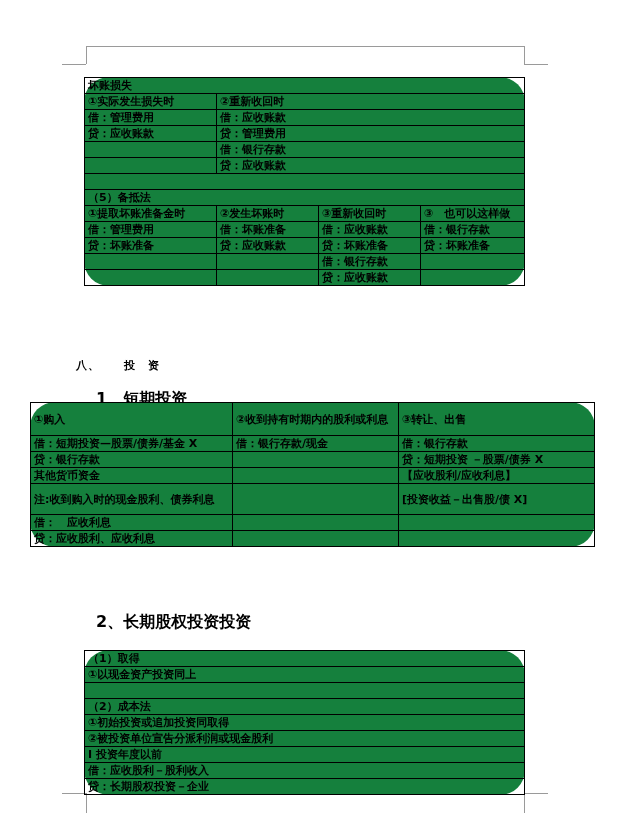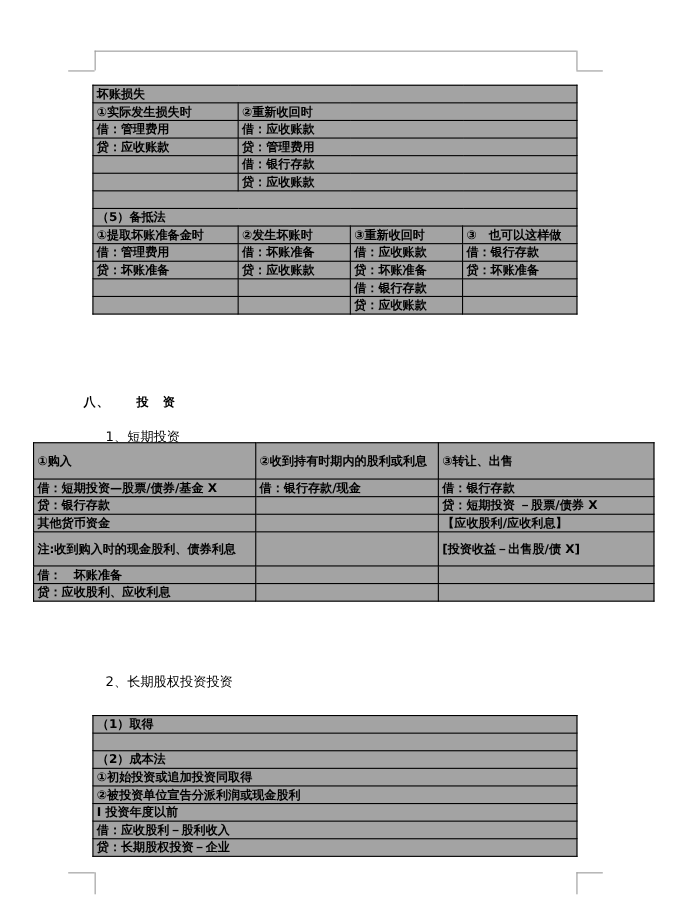--- a/index.html
+++ b/index.html
@@ -19,21 +19,22 @@
   }
 
   .hmark { position: absolute; height: 0; border-top: 1px solid #9a9a9a; }
   .vmark { position: absolute; width: 0; border-left: 1px solid #9a9a9a; }
 
   
   table.doc {
     position: absolute;
     border-collapse: collapse;
     table-layout: fixed;
-    background: #a3a3a3;
+    background: #15803d;
+    border-radius: 25px;
   }
   table.doc td {
     border: 1px solid #000000;
     padding: 0 3px;
     font-size: 11px;
     line-height: 15px;
     height: 15px;
     vertical-align: middle;
     white-space: nowrap;
     overflow: visible;
@@ -51,22 +52,22 @@
   
   .heading {
     position: absolute;
     font-size: 11px;
     font-weight: bold;
     color: #000000;
     white-space: pre;
   }
   .subheading {
     position: absolute;
-    font-size: 12px;
-    font-weight: normal;
+    font-size: 16px;
+    font-weight: bold;
     color: #000000;
     white-space: pre;
   }
 </style>
 </head>
 <body>
 
 <div class="page">
 
   <div class="hmark" style="left:86px;  top:46px;  width:438px;"></div>
@@ -181,21 +182,21 @@
         <td class="red ind2">其他货币资金</td>
         <td class="blank"></td>
         <td class="red ind2">【应收股利/应收利息】</td>
       </tr>
       <tr style="height:30px">
         <td class="black wrap" style="height:30px">注:收到购入时的现金股利、债券利息</td>
         <td class="blank"></td>
         <td class="red ind2">[投资收益－出售股/债 X]</td>
       </tr>
       <tr>
-        <td class="red">借：　坏账准备</td>
+        <td class="red">借：　应收利息</td>
         <td class="blank"></td>
         <td class="blank"></td>
       </tr>
       <tr>
         <td class="red ind2">贷：应收股利、应收利息</td>
         <td class="blank"></td>
         <td class="blank"></td>
       </tr>
     </tbody>
   </table>
@@ -204,20 +205,23 @@
 
   <table class="doc" style="left:84px; top:650px; width:440px;">
     <colgroup>
         <col style="width:440px">
       </colgroup>
     <tbody>
       <tr>
         <td class="black ind1">（1）取得</td>
       </tr>
       <tr>
+        <td class="black">①以现金资产投资同上</td>
+      </tr>
+      <tr>
         <td class="blank"></td>
       </tr>
       <tr>
         <td class="black ind1">（2）成本法</td>
       </tr>
       <tr>
         <td class="black">①初始投资或追加投资同取得</td>
       </tr>
       <tr>
         <td class="black">②被投资单位宣告分派利润或现金股利</td>

